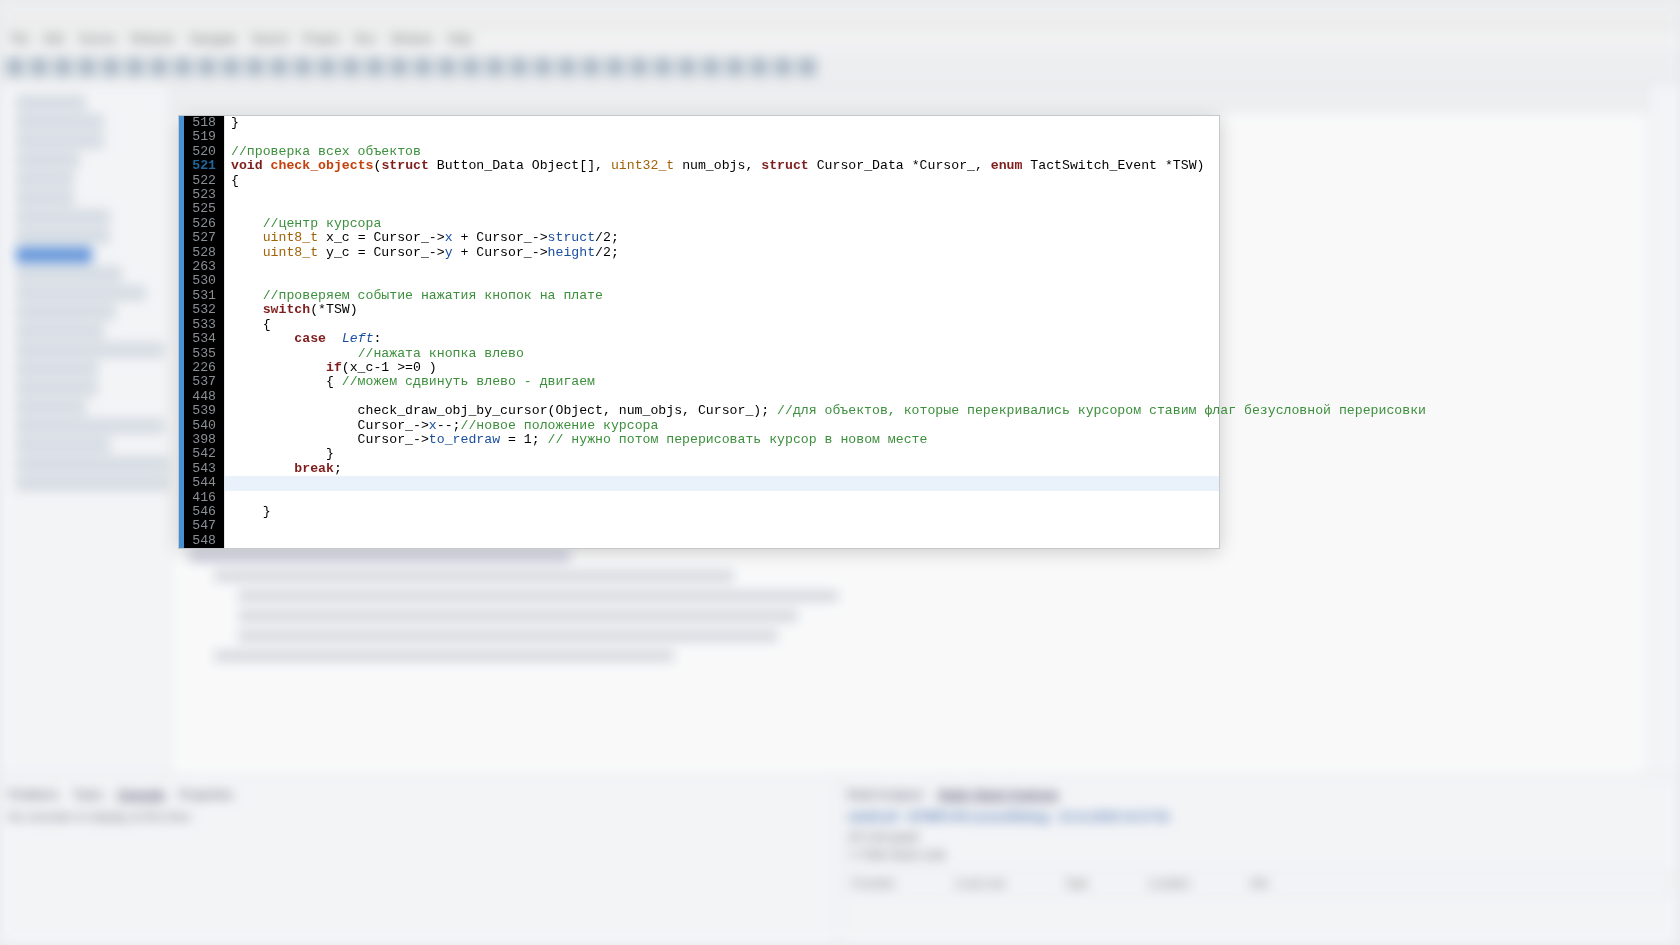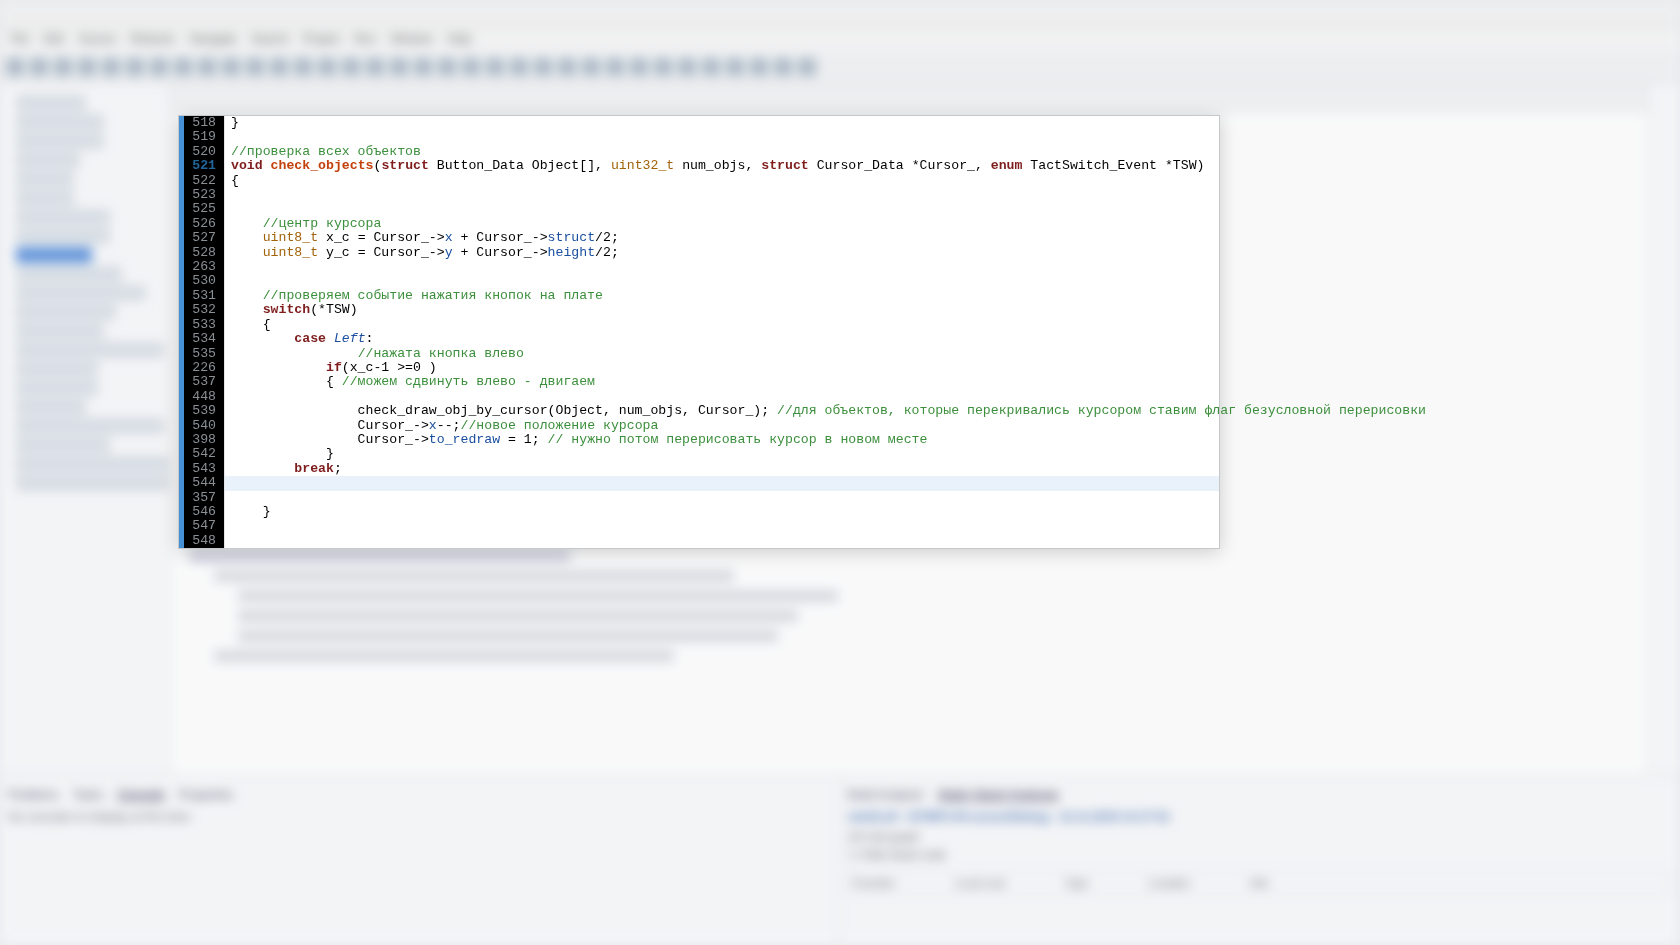--- a/index.html
+++ b/index.html
@@ -65,21 +65,21 @@
   width: 5px;
   background: #4691d6;
 }
 .code-text { padding-left: 6px; }
 .tk-kw { color: #7f1d1d; font-weight: bold; }
 .tk-type { color: #a16207; font-weight: normal; }
 .tk-cmt { color: #3c8f3c; }
 .tk-fld { color: #1a4fa0; }
 .tk-fn { font-weight: bold; color: #c2410c; }
 .tk-txt { color: #000; }
-.tk-it { font-style: italic; color: #1a4fa0; }
+.tk-it { font-style: italic; color: #1a4fa0; margin-left: 8px; }
 </style>
 </head>
 <body>
 
 <div class="blurred-bg">
   <div class="title-bar"></div>
   <div class="menu-bar" id="menu-bar">
       <span>File</span>
       <span>Edit</span>
       <span>Source</span>
@@ -215,17 +215,17 @@
     <div class="code-line"><div class="gutter">535</div><div class="code-text"><span class="tk-txt">                </span><span class="tk-cmt">//нажата кнопка влево</span></div></div>
     <div class="code-line"><div class="gutter">226</div><div class="code-text"><span class="tk-txt">            </span><span class="tk-kw">if</span><span class="tk-txt">(x_c-1 &gt;=0 )</span></div></div>
     <div class="code-line"><div class="gutter">537</div><div class="code-text"><span class="tk-txt">            { </span><span class="tk-cmt">//можем сдвинуть влево - двигаем</span></div></div>
     <div class="code-line"><div class="gutter">448</div></div>
     <div class="code-line"><div class="gutter">539</div><div class="code-text"><span class="tk-txt">                check_draw_obj_by_cursor(Object, num_objs, Cursor_); </span><span class="tk-cmt">//для объектов, которые перекривались курсором ставим флаг безусловной перерисовки</span></div></div>
     <div class="code-line"><div class="gutter">540</div><div class="code-text"><span class="tk-txt">                Cursor_-&gt;</span><span class="tk-fld">x</span><span class="tk-txt">--;</span><span class="tk-cmt">//новое положение курсора</span></div></div>
     <div class="code-line"><div class="gutter">398</div><div class="code-text"><span class="tk-txt">                Cursor_-&gt;</span><span class="tk-fld">to_redraw</span><span class="tk-txt"> = 1; </span><span class="tk-cmt">// нужно потом перерисовать курсор в новом месте</span></div></div>
     <div class="code-line"><div class="gutter">542</div><div class="code-text"><span class="tk-txt">            }</span></div></div>
     <div class="code-line"><div class="gutter">543</div><div class="code-text"><span class="tk-txt">        </span><span class="tk-kw">break</span><span class="tk-txt">;</span></div></div>
     <div class="code-line hl"><div class="gutter">544</div><div class="code-text">&nbsp;</div></div>
-    <div class="code-line"><div class="gutter">357</div><div class="code-text">&nbsp;</div></div>
+    <div class="code-line"><div class="gutter">416</div><div class="code-text">&nbsp;</div></div>
     <div class="code-line"><div class="gutter">546</div><div class="code-text"><span class="tk-txt">    }</span></div></div>
     <div class="code-line"><div class="gutter">547</div><div class="code-text">&nbsp;</div></div>
     <div class="code-line"><div class="gutter">548</div><div class="code-text">&nbsp;</div></div>
   </div>
 
 </body></html>

